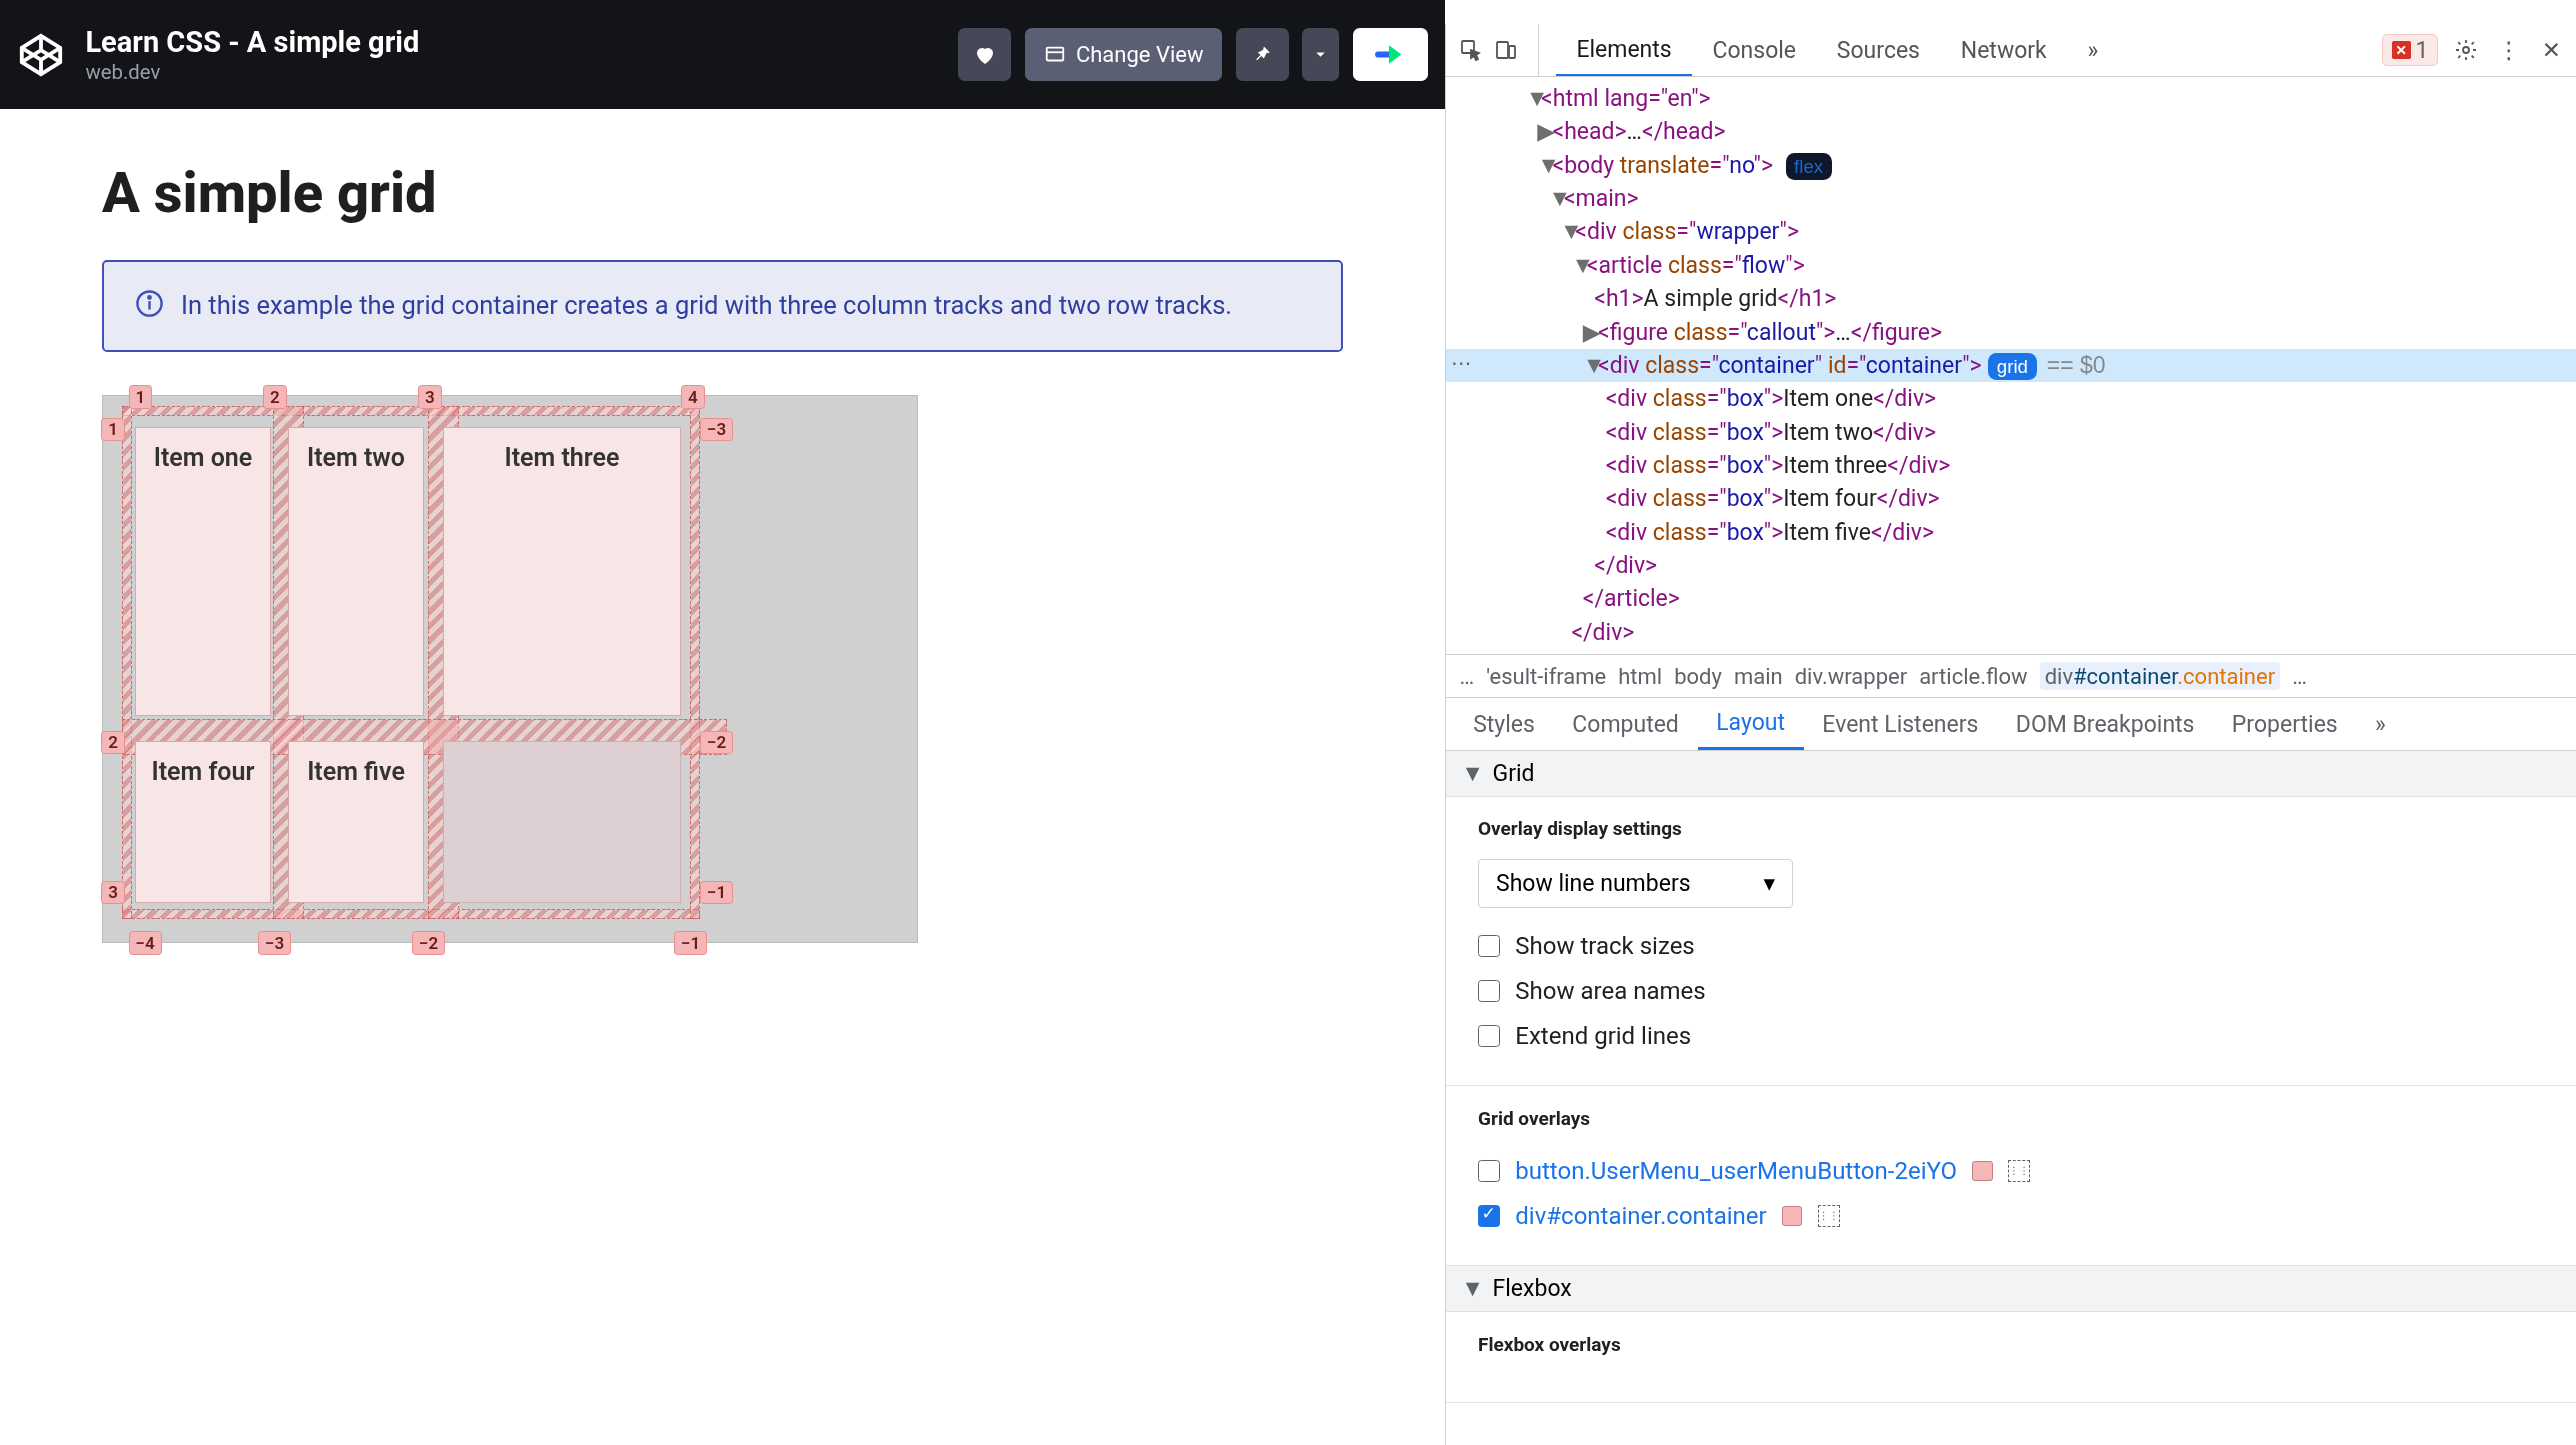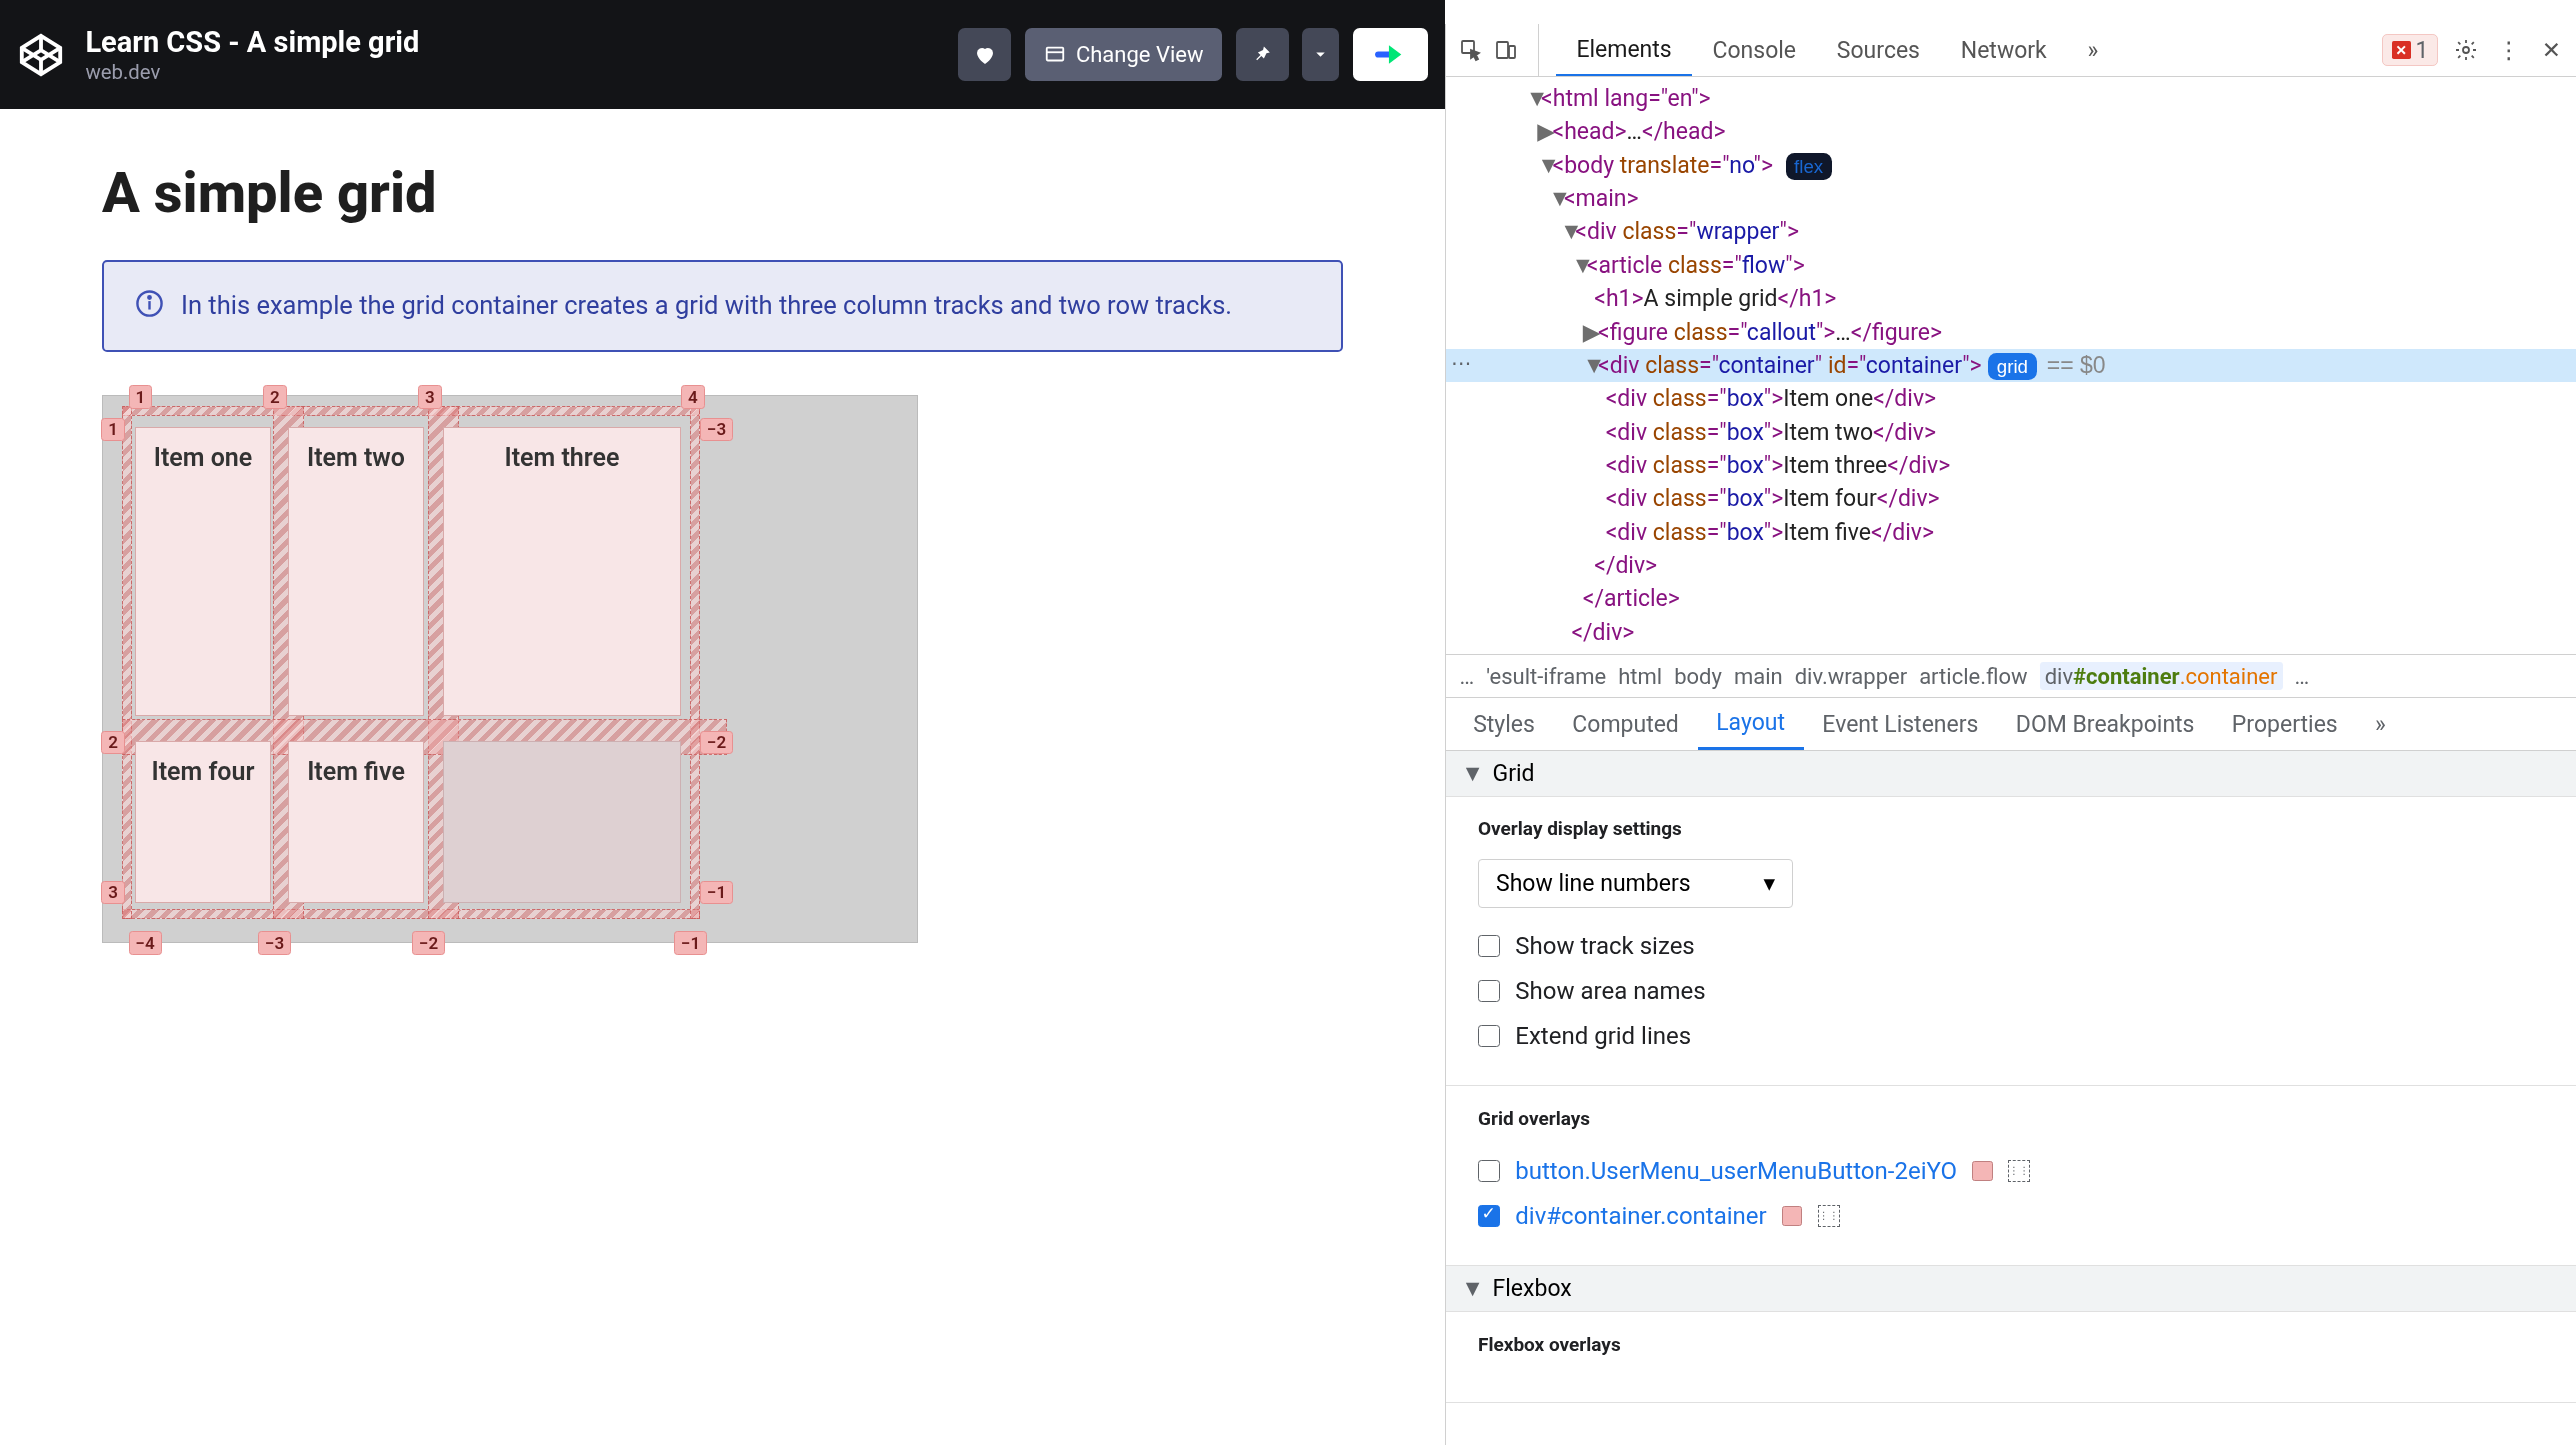--- a/index.html
+++ b/index.html
@@ -62,21 +62,21 @@
 .dom-line { white-space: pre; padding: 0 17px; }
 .tag-p { color: #881280; } .tag-a { color: #994500; } .tag-v { color: #1a1aa6; } .tag-t { color: #222; }
 .caret { display: inline-block; width: 15.3px; color: #6e6e6e; }
 .dom-line.selected { background: #cfe8fc; position: relative; }
 .dom-line.selected::before { content: "⋯"; position: absolute; left: 5.1px; color: #5f6368; font-size: 20.4px; }
 .grid-badge { display: inline-block; background: #0f172a; border-radius: 8.5px; padding: 0 8.5px; font-size: 18.7px; color: #1967d2; font-family: -apple-system, sans-serif; margin-left: 6.8px; }
 .eq0 { color: #888; font-family: -apple-system, sans-serif; margin-left: 10.2px; }
 
 .breadcrumbs { height: 43px; border-bottom: 0.9px solid #d0d0d0; display: flex; align-items: center; padding: 0 13.6px; gap: 12px; font-size: 22px; overflow: hidden; }
 .bc { color: #5f6368; white-space: nowrap; cursor: pointer; }
-.bc .id { color: #4d7c0f; font-weight: bold; } .bc .cls { color: #e37400; }
+.bc .id { color: #0c4a6e; } .bc .cls { color: #e37400; }
 .bc.sel { background: #e8f0fe; padding: 1.7px 5.1px; border-radius: 3.4px; }
 
 .dt-tabs2 { height: 53px; border-bottom: 0.9px solid #d0d0d0; display: flex; align-items: center; padding: 0 8.5px; gap: 0; }
 .dt-tab2 { padding: 0 18.7px; height: 100%; display: flex; align-items: center; color: #5f6368; cursor: pointer; }
 .dt-tab2.active { color: #1a73e8; border-bottom: 3.4px solid #1a73e8; }
 
 .layout-body { flex: 1; overflow: auto; }
 .section-hdr { height: 46px; border-bottom: 0.9px solid #e0e0e0; background: #f1f3f4; display: flex; align-items: center; padding: 0 15.3px; font-size: 23px; cursor: pointer; }
 .section-hdr .tri { margin-right: 8.5px; color: #5f6368; }
 .sect-body { padding: 20.4px 32px 27px 32px; border-bottom: 0.9px solid #e0e0e0; }

